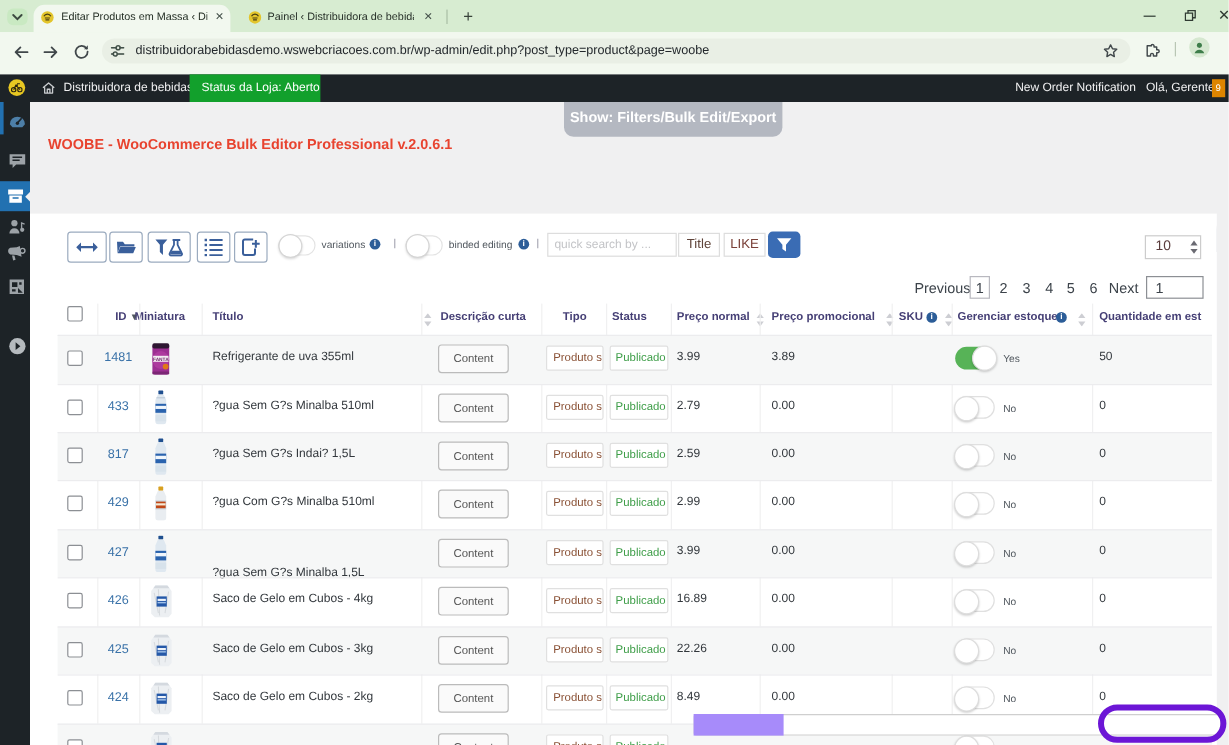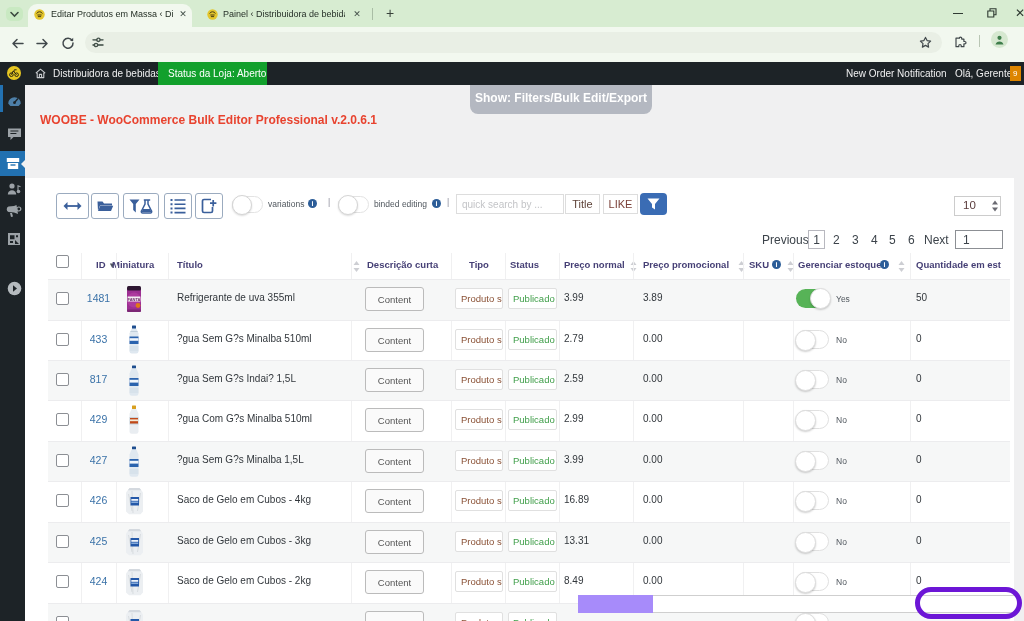--- a/index.html
+++ b/index.html
@@ -96,20 +96,21 @@
         <path d="M11.2 4.5 A5 5 0 1 0 12 7" stroke="#41484b" stroke-width="1.5" fill="none" stroke-linecap="round"></path>
         <path d="M12.2 1.8 v3.2 h-3.2 z" fill="#41484b"></path>
       </svg>
     <div class="abs" style="left:85px;top:5px;width:857px;height:21px;border-radius:11px;background:#e9efe5;"></div>
     <svg class="abs" style="left:92px;top:10px" width="12" height="11" viewBox="0 0 12 11">
         <path d="M1 2.8 h4 M8 2.8 h3 M1 8 h1.8 M6 8 h5" stroke="#40504444" stroke-width="1.3" fill="none" stroke-linecap="round"></path>
         <path d="M1 2.8 h4 M8.2 2.8 h2.8 M1 8 h1.6 M6.2 8 h4.8" stroke="#43514a" stroke-width="1.3" fill="none" stroke-linecap="round"></path>
         <circle cx="6.4" cy="2.8" r="1.7" fill="none" stroke="#43514a" stroke-width="1.3"></circle>
         <circle cx="4" cy="8" r="1.7" fill="none" stroke="#43514a" stroke-width="1.3"></circle>
       </svg>
+    <div class="abs" style="left:113px;top:9px;font-size:10.5px;color:#23282c;">distribuidorabebidasdemo.wswebcriacoes.com.br/wp-admin/edit.php?post_type=product&amp;page=woobe</div>
     <svg class="abs" style="left:919px;top:9px" width="13" height="13" viewBox="0 0 13 13">
         <path d="M6.5 1.4 L8.1 4.6 L11.6 5.1 L9 7.6 L9.6 11.1 L6.5 9.4 L3.4 11.1 L4 7.6 L1.4 5.1 L4.9 4.6 Z" fill="none" stroke="#41484b" stroke-width="1.2" stroke-linejoin="round"></path>
       </svg>
     <svg class="abs" style="left:954px;top:9px" width="13" height="13" viewBox="0 0 13 13">
         <path d="M5.3 2.3 a1.2 1.2 0 0 1 2.4 0 v0.8 h2.2 v2.4 h0.9 a1.2 1.2 0 0 1 0 2.4 h-0.9 v2.8 h-2.7 v-1 a1.2 1.2 0 0 0 -2.4 0 v1 H2 v-8.6 h3.3 z" fill="none" stroke="#41484b" stroke-width="1.2" stroke-linejoin="round"></path>
       </svg>
     <div class="abs" style="left:979px;top:8px;width:1px;height:12px;background:#b9c6b4;"></div>
     <div class="abs" style="left:991px;top:4px;width:17px;height:17px;border-radius:50%;background:#d6e8d0;"></div>
     <svg class="abs" style="left:994px;top:7px" width="11" height="11" viewBox="0 0 11 11">
         <circle cx="5.5" cy="3.8" r="2.1" fill="#3e7d4a"></circle>
@@ -403,21 +404,21 @@
     <div class="abs" style="left:23px;top:356px;width:962px;height:1px;background:#ececee;"></div>
     <div class="cbx" style="left:31px;top:369px;"></div>
     <div class="idlink" style="top:369px;">427</div>
     <svg class="abs" style="left:102px;top:361px" width="14" height="31" viewBox="0 0 14 31">
         <rect x="5" y="0.5" width="4" height="3" rx="0.5" fill="#1f4f8f"></rect>
         <path d="M4.6 3.5 h4.8 l2.1 5 v20 a2.2 2.2 0 0 1 -2.2 2.2 H4.7 a2.2 2.2 0 0 1 -2.2 -2.2 v-20 z" fill="#dfe8f0"></path>
         <rect x="2.5" y="13" width="9" height="8" fill="#2a63ae"></rect>
         <rect x="2.5" y="14.8" width="9" height="2.8" fill="#f0f6fc"></rect>
         <rect x="2.5" y="23" width="9" height="5" fill="#cfdbe6" opacity="0.5"></rect>
       </svg>
-    <div class="cell" style="left:152px;top:369px;text-align:center;">?gua Sem G?s Minalba 1,5L</div>
+    <div class="cell" style="left:152px;top:387px;text-align:center;">?gua Sem G?s Minalba 1,5L</div>
     <div class="contentbtn" style="top:364px;">Content</div>
     <div class="selbox" style="left:430px;top:365px;width:48px;color:#8a5135;padding-left:5px;">Produto s</div>
     <div class="selbox" style="left:483px;top:365px;width:49px;color:#3f9e49;padding-left:4px;">Publicado</div>
     <div class="cell" style="left:539px;top:369px;">3.99</div>
     <div class="cell" style="left:618px;top:369px;">0.00</div>
     <div class="rowtoggle off" style="top:366px;">
         <div class="kn"></div>
       </div>
     <div class="tglbl" style="top:371px;">No</div>
     <div class="cell" style="left:891px;top:369px;">0</div>
@@ -454,21 +455,21 @@
         <path d="M5.5 1 h10 l1.8 2.3 H3.8 z" fill="#d4d9df"></path>
         <path d="M4.5 7 l3.5 17 M16.5 6 l-3 18 M8 4 l1 22" stroke="#d6dade" stroke-width="0.9" fill="none"></path>
         <rect x="6.5" y="10" width="8.5" height="8.5" fill="#2458a8"></rect>
         <rect x="7.3" y="12" width="6.9" height="1.8" fill="#eef3fa"></rect>
         <rect x="7.3" y="14.6" width="6.9" height="1.2" fill="#9fc0e8"></rect>
       </svg>
     <div class="cell" style="left:152px;top:450px;">Saco de Gelo em Cubos - 3kg</div>
     <div class="contentbtn" style="top:445px;">Content</div>
     <div class="selbox" style="left:430px;top:446px;width:48px;color:#8a5135;padding-left:5px;">Produto s</div>
     <div class="selbox" style="left:483px;top:446px;width:49px;color:#3f9e49;padding-left:4px;">Publicado</div>
-    <div class="cell" style="left:539px;top:450px;">13.31</div>
+    <div class="cell" style="left:539px;top:450px;">22.26</div>
     <div class="cell" style="left:618px;top:450px;">0.00</div>
     <div class="rowtoggle off" style="top:447px;">
         <div class="kn"></div>
       </div>
     <div class="tglbl" style="top:452px;">No</div>
     <div class="cell" style="left:891px;top:450px;">0</div>
 
     <div class="abs" style="left:23px;top:477px;width:962px;height:1px;background:#ececee;"></div>
     <div class="cbx" style="left:31px;top:490px;"></div>
     <div class="idlink" style="top:490px;">424</div>

